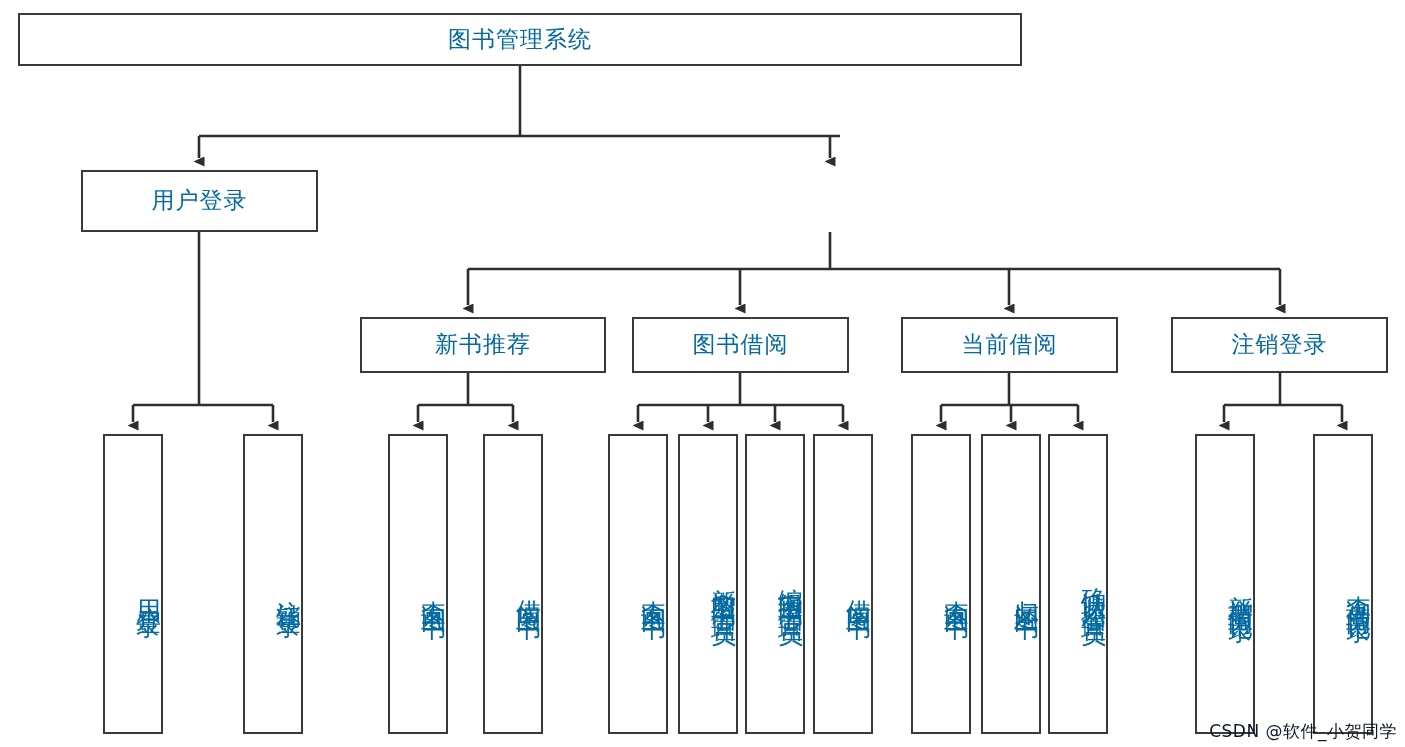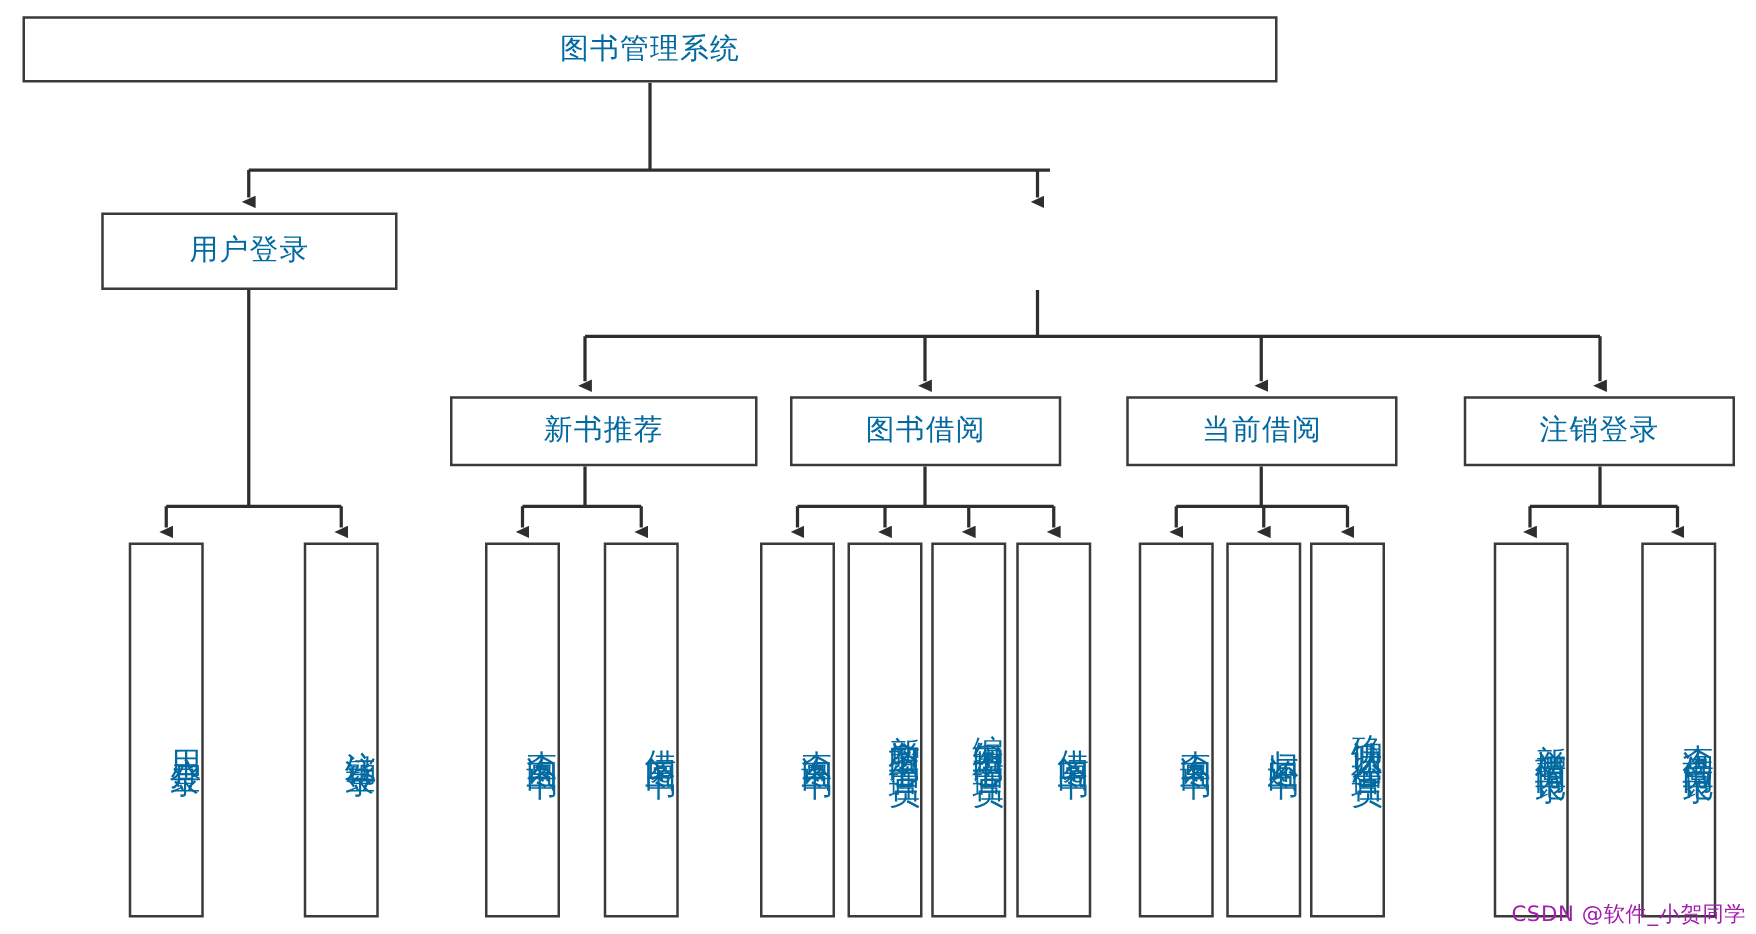--- a/index.html
+++ b/index.html
@@ -59,21 +59,21 @@
   .node-v .vlabel {
     writing-mode: vertical-rl;
     text-orientation: upright;
     display: block;
   }
   .watermark {
     position: absolute;
     right: 8px;
     bottom: 4px;
     font-size: 17px;
-    color: #a21caf;
+    color: #0f172a;
     letter-spacing: 0.5px;
     white-space: nowrap;
     z-index: 5;
   }
 </style>
 </head>
 <body>
 
 <div id="canvas">
 

